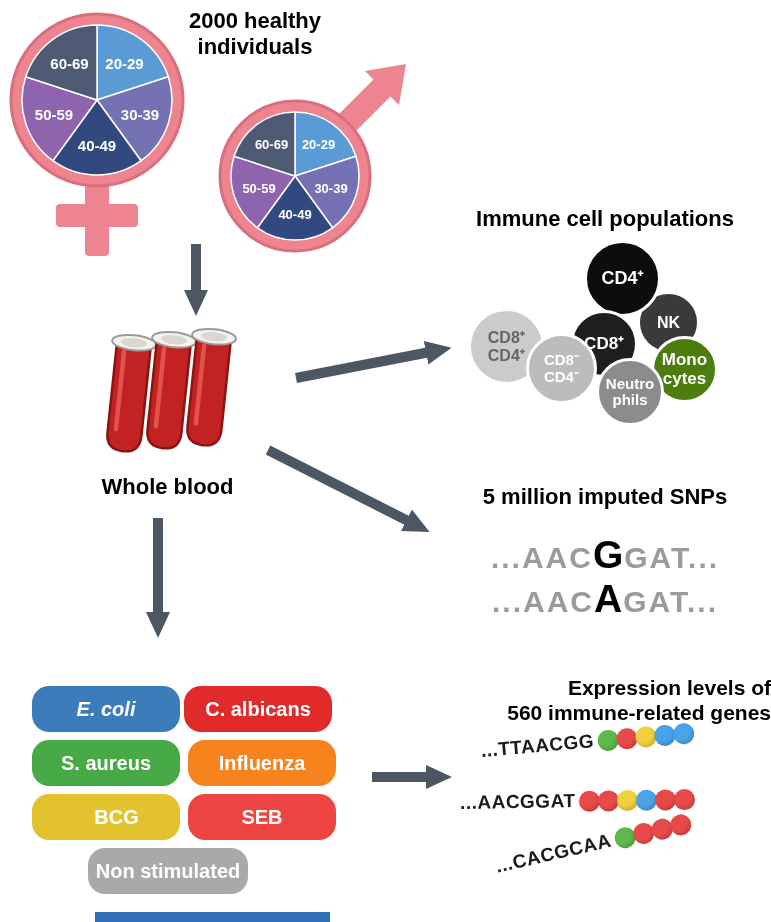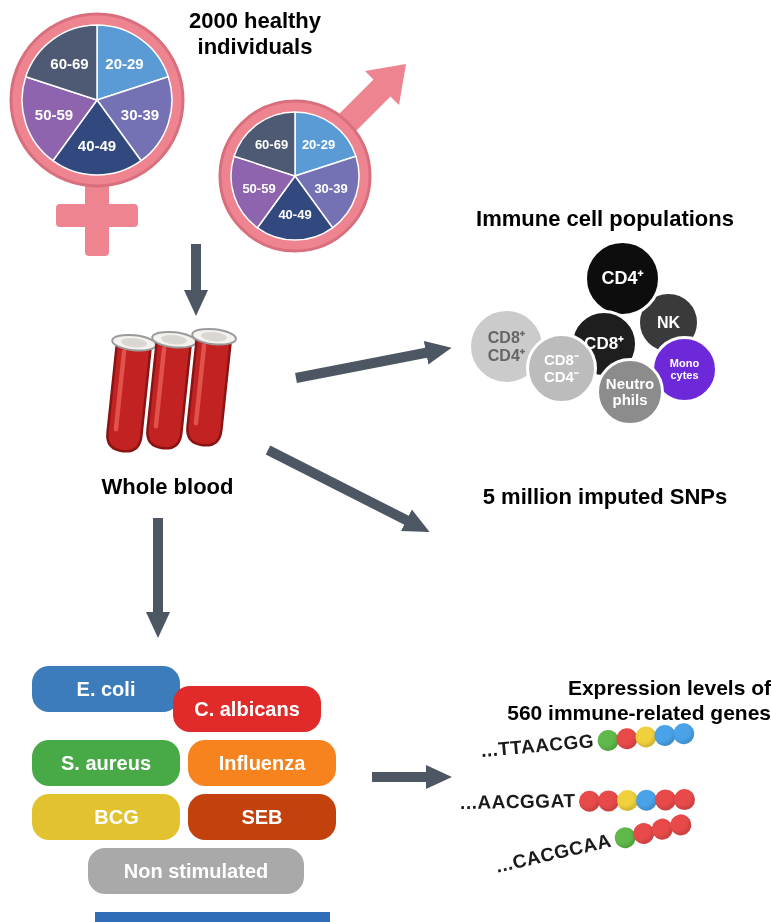--- a/index.html
+++ b/index.html
@@ -14,21 +14,21 @@
 
   
   .cell { position:absolute; border-radius:50%; border:3px solid #fff; display:flex; align-items:center;
           justify-content:center; text-align:center; font-weight:bold; color:#fff; white-space:pre-line;
           line-height:1.08; font-size:16px; }
   .c0 { left:511px; top:259px; width:75px; height:75px; background:#2b2b2b; z-index:2; }
   .c1 { left:584px; top:240px; width:77px; height:77px; background:#0d0d0d; z-index:3; font-size:18px; }
   .c2 { left:637px; top:291px; width:63px; height:63px; background:#3a3a3a; z-index:2; }
   .c3 { left:570px; top:310px; width:68px; height:68px; background:#1e1e1e; z-index:4; font-size:17px; }
   .c4 { left:468px; top:308px; width:77px; height:77px; background:#cbcbcb; color:#666; z-index:1; }
-  .c5 { left:651px; top:336px; width:67px; height:67px; background:#6d28d9; z-index:3; font-size:11px;text-align:center; }
+  .c5 { left:651px; top:336px; width:67px; height:67px; background:#4d7c0f; z-index:3; font-size:17px;text-align:center; }
   .c6 { left:526px; top:333px; width:71px; height:71px; background:#bcbcbc; z-index:4; font-size:15px; }
   .c7 { left:596px; top:358px; width:68px; height:68px; background:#8c8c8c; z-index:5; font-size:15px; }
 
   
   .snp-lines { position:absolute; left:440px; top:533px; width:330px; text-align:center; }
   .snp-line { font-weight:bold; font-size:30px; color:#9b9b9b; letter-spacing:2px; height:44px; line-height:44px; }
   .snp-line .variant { font-size:39px; color:#000; letter-spacing:1px; }
 
   
   .seq-row { position:absolute; display:flex; align-items:center; font-weight:bold; font-size:19px;
@@ -36,27 +36,27 @@
   .seq-row .beads { display:flex; align-items:center; margin-left:6px; }
   .bead { display:inline-block; width:21px; height:21px; border-radius:50%; margin-left:-2px;
           box-shadow: inset -2px -3px 3px rgba(0,0,0,0.12); }
   .r1 { left:481px; top:740px; transform:rotate(-5deg); }
   .r2 { left:460px; top:792px; transform:rotate(-1deg); }
   .r3 { left:496px; top:856px; transform:rotate(-13deg); }
 
   
   .pill { position:absolute; width:148px; height:46px; border-radius:17px; display:flex; align-items:center;
           justify-content:center; color:#fff; font-weight:bold; font-size:20px; }
-  .p0 { left:32px;  top:666px; }
-  .p1 { left:173px; top:686px; }
+  .p0 { left:32px;  top:686px;font-style:italic; }
+  .p1 { left:184px; top:686px; }
   .p2 { left:32px;  top:740px; }
   .p3 { left:188px; top:740px; }
   .p4 { left:32px;  top:794px;padding-left:21px; }
   .p5 { left:188px; top:794px; }
-  .p6 { left:88px;  top:848px; width:216px; }
+  .p6 { left:88px;  top:848px; width:160px; }
 
   .bottom-banner { position:absolute; left:95px; top:912px; width:235px; height:10px; background:#2f6db8; }
 
   .pie-label-f { font-size:15px; font-weight:bold; fill:#fff; }
   .pie-label-m { font-size:13px; font-weight:bold; fill:#fff; }
 </style>
 </head>
 <body>
 
 <div class="canvas">
@@ -134,37 +134,41 @@
   <div class="cell c4">CD8⁺
 CD4⁺</div>
   <div class="cell c5">Mono
 cytes</div>
   <div class="cell c6">CD8⁻
 CD4⁻</div>
   <div class="cell c7">Neutro
 phils</div>
 
   <div class="abs title t22" style="left:440px; top:484px; width:330px;">5 million imputed SNPs</div>
+  <div class="snp-lines">
+    <div class="snp-line"><span>...AAC</span><span class="variant">G</span><span>GAT...</span></div>
+    <div class="snp-line"><span>...AAC</span><span class="variant">A</span><span>GAT...</span></div>
+  </div>
 
   <div class="pill p0" style="background: rgb(60, 124, 186);">
       <span>E. coli</span>
     </div>
   <div class="pill p1" style="background: rgb(225, 42, 42);">
       <span>C. albicans</span>
     </div>
   <div class="pill p2" style="background: rgb(71, 170, 71);">
       <span>S. aureus</span>
     </div>
   <div class="pill p3" style="background: rgb(246, 131, 30);">
       <span>Influenza</span>
     </div>
   <div class="pill p4" style="background: rgb(226, 194, 46);">
       <span>BCG</span>
     </div>
-  <div class="pill p5" style="background: #c2410c;">
+  <div class="pill p5" style="background: #ef4444;">
       <span>SEB</span>
     </div>
   <div class="pill p6" style="background: rgb(169, 169, 169);">
       <span>Non stimulated</span>
     </div>
 
   <div class="abs title t21" style="left:440px; top:676px; width:331px;text-align:right;">Expression levels of
 560 immune-related genes</div>
   <div class="seq-row r1">
     <span>...TTAACGG</span>

